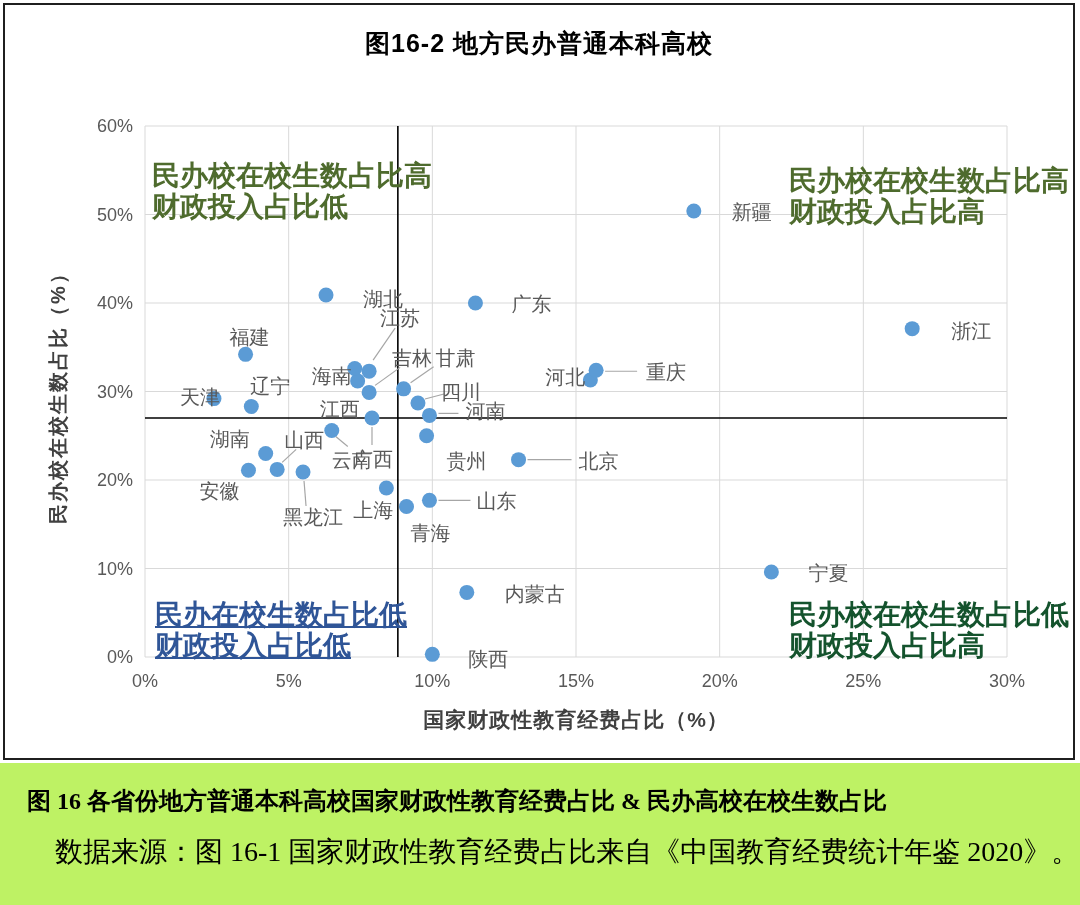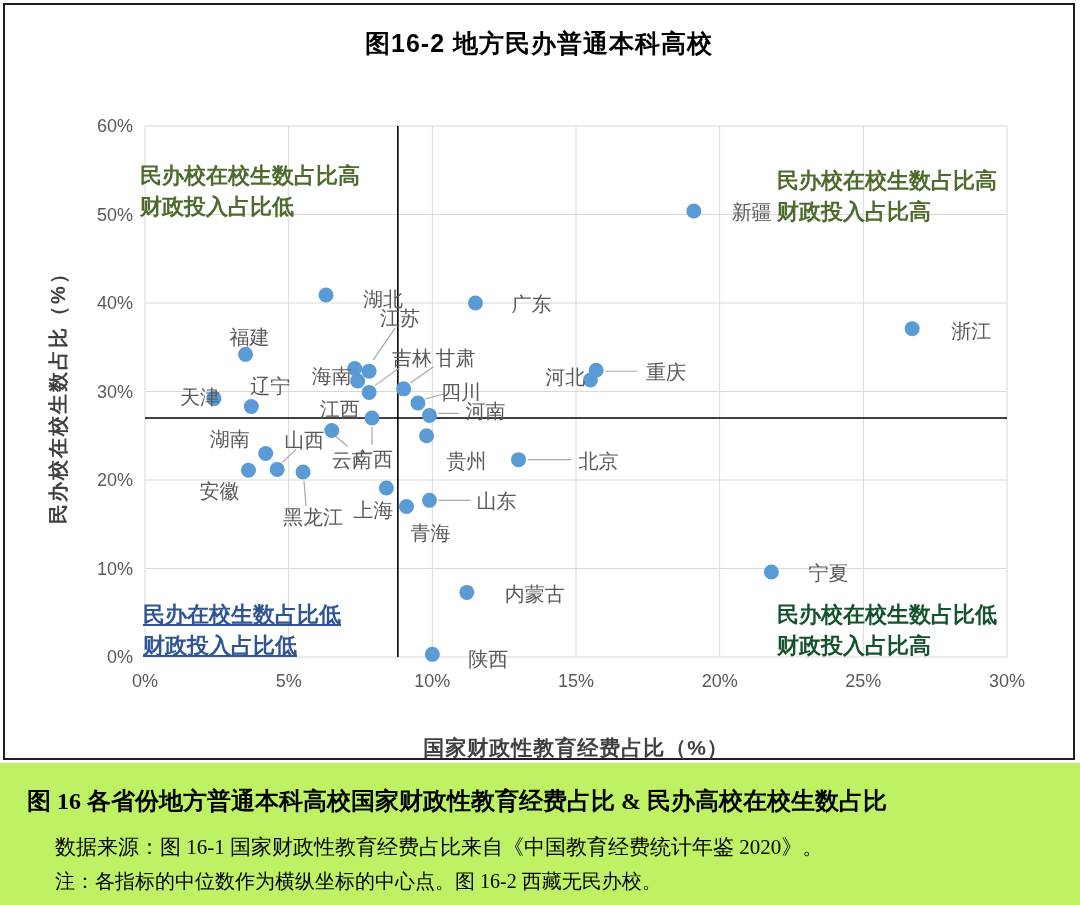--- a/index.html
+++ b/index.html
@@ -4,34 +4,34 @@
 <style>
   html,body{margin:0;padding:0;}
   body{width:1080px;height:905px;background:#ffffff;position:relative;
        font-family:"Liberation Sans","DejaVu Sans",sans-serif;overflow:hidden;}
   .chart-box{position:absolute;left:3px;top:3px;width:1072px;height:757px;
        border:2px solid #1f1f1f;background:#ffffff;box-sizing:border-box;}
   .chart-inner{position:absolute;left:0;top:0;width:1068px;height:753px;}
   .chart-title{position:absolute;top:22px;left:0;width:100%;text-align:center;
        color:#000000;font-weight:bold;font-size:25px;line-height:33px;letter-spacing:1px;}
   #plot-svg{position:absolute;left:0;top:0;}
-  .quad{position:absolute;font-size:22px;font-weight:bold;line-height:31px;white-space:nowrap;}
+  .quad{position:absolute;font-size:28px;font-weight:bold;line-height:31px;white-space:nowrap;margin-left:12px;}
   .quad-tl{left:135px;top:155px;}
   .quad-tr{left:772px;top:160px;}
   .quad-bl{left:138px;top:594px;}
   .quad-br{left:772px;top:594px;}
   .x-axis-title{position:absolute;left:140px;top:701px;width:862px;text-align:center;
-       font-size:21px;font-weight:bold;color:#404040;letter-spacing:1px;margin-top:28px;}
+       font-size:21px;font-weight:bold;color:#404040;letter-spacing:1px;}
   .y-axis-title{position:absolute;left:-146px;top:374px;width:400px;height:28px;
        transform:rotate(-90deg);text-align:center;font-size:20px;font-weight:bold;
        color:#404040;letter-spacing:2px;}
   .caption{position:absolute;left:0;top:763px;width:1080px;height:142px;background:#bef264;
        font-family:"Liberation Serif","DejaVu Serif",serif;color:#000;}
   .caption-title{position:absolute;left:27px;top:22px;font-size:24px;font-weight:bold;white-space:nowrap;}
-  .caption-source{position:absolute;left:55px;top:70px;font-size:21px;white-space:nowrap;font-family:Liberation Serif, serif;}
+  .caption-source{position:absolute;left:55px;top:70px;font-size:28px;white-space:nowrap;font-family:Liberation Serif, serif;}
   .caption-note{position:absolute;left:55px;top:105px;font-size:20px;white-space:nowrap;}
   svg text{font-family:"Liberation Sans","DejaVu Sans",sans-serif;}
 </style>
 </head>
 <body>
 
 <div class="chart-box">
   <div class="chart-inner">
     <div class="chart-title">
       <div>图16-2 地方民办普通本科高校</div>
@@ -160,14 +160,13 @@
     </div>
 
     <div class="x-axis-title">国家财政性教育经费占比（%）</div>
     <div class="y-axis-title">民办校在校生数占比（%）</div>
   </div>
 </div>
 
 <div class="caption">
   <div class="caption-title">图 16  各省份地方普通本科高校国家财政性教育经费占比 &amp; 民办高校在校生数占比</div>
   <div class="caption-source">数据来源：图 16-1 国家财政性教育经费占比来自《中国教育经费统计年鉴 2020》。</div>
-  <div class="caption-note">注：各指标的中位数作为横纵坐标的中心点。图 16-2 西藏无民办校。</div>
 </div>
 
 </body></html>

